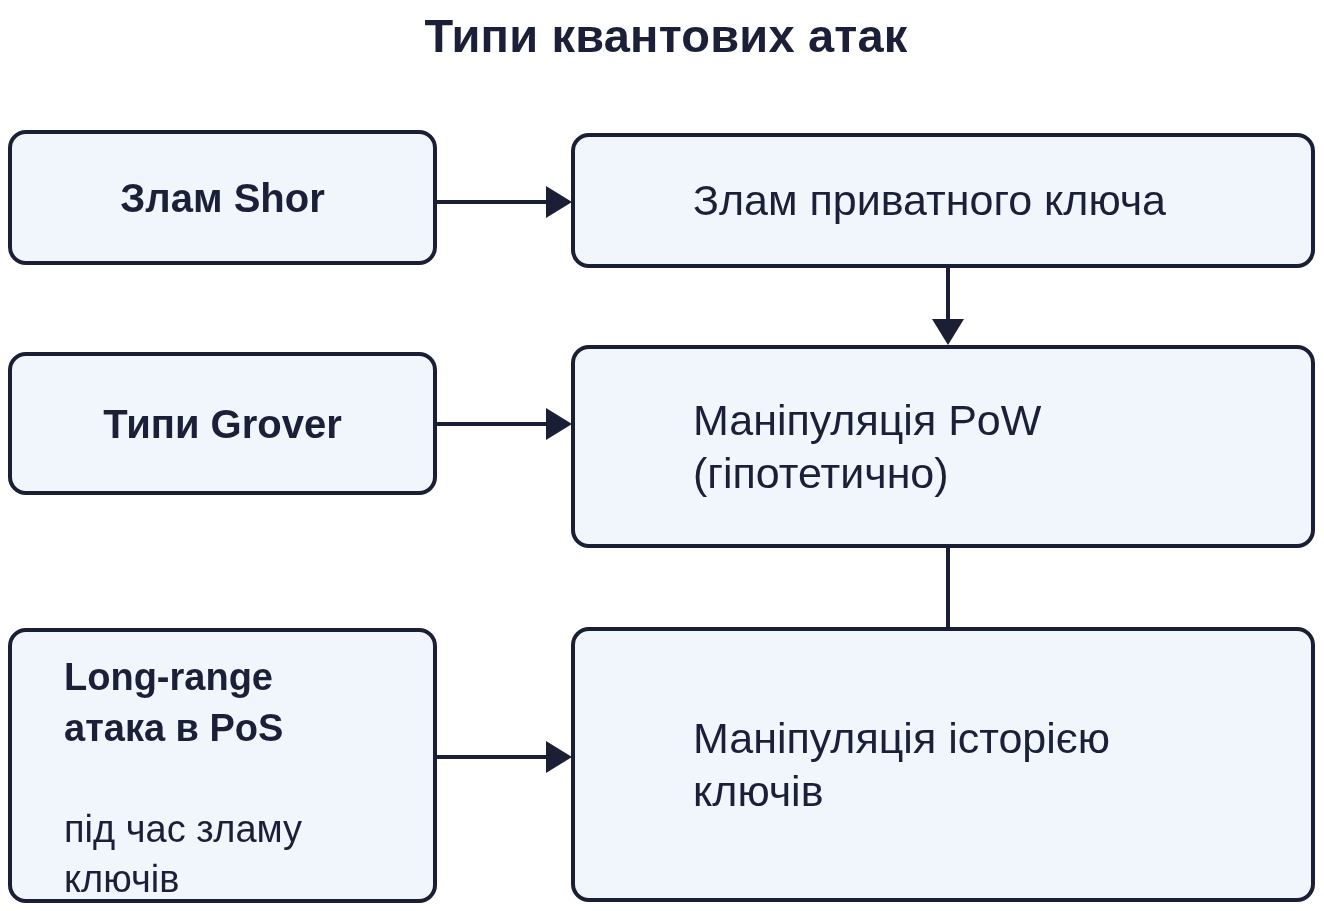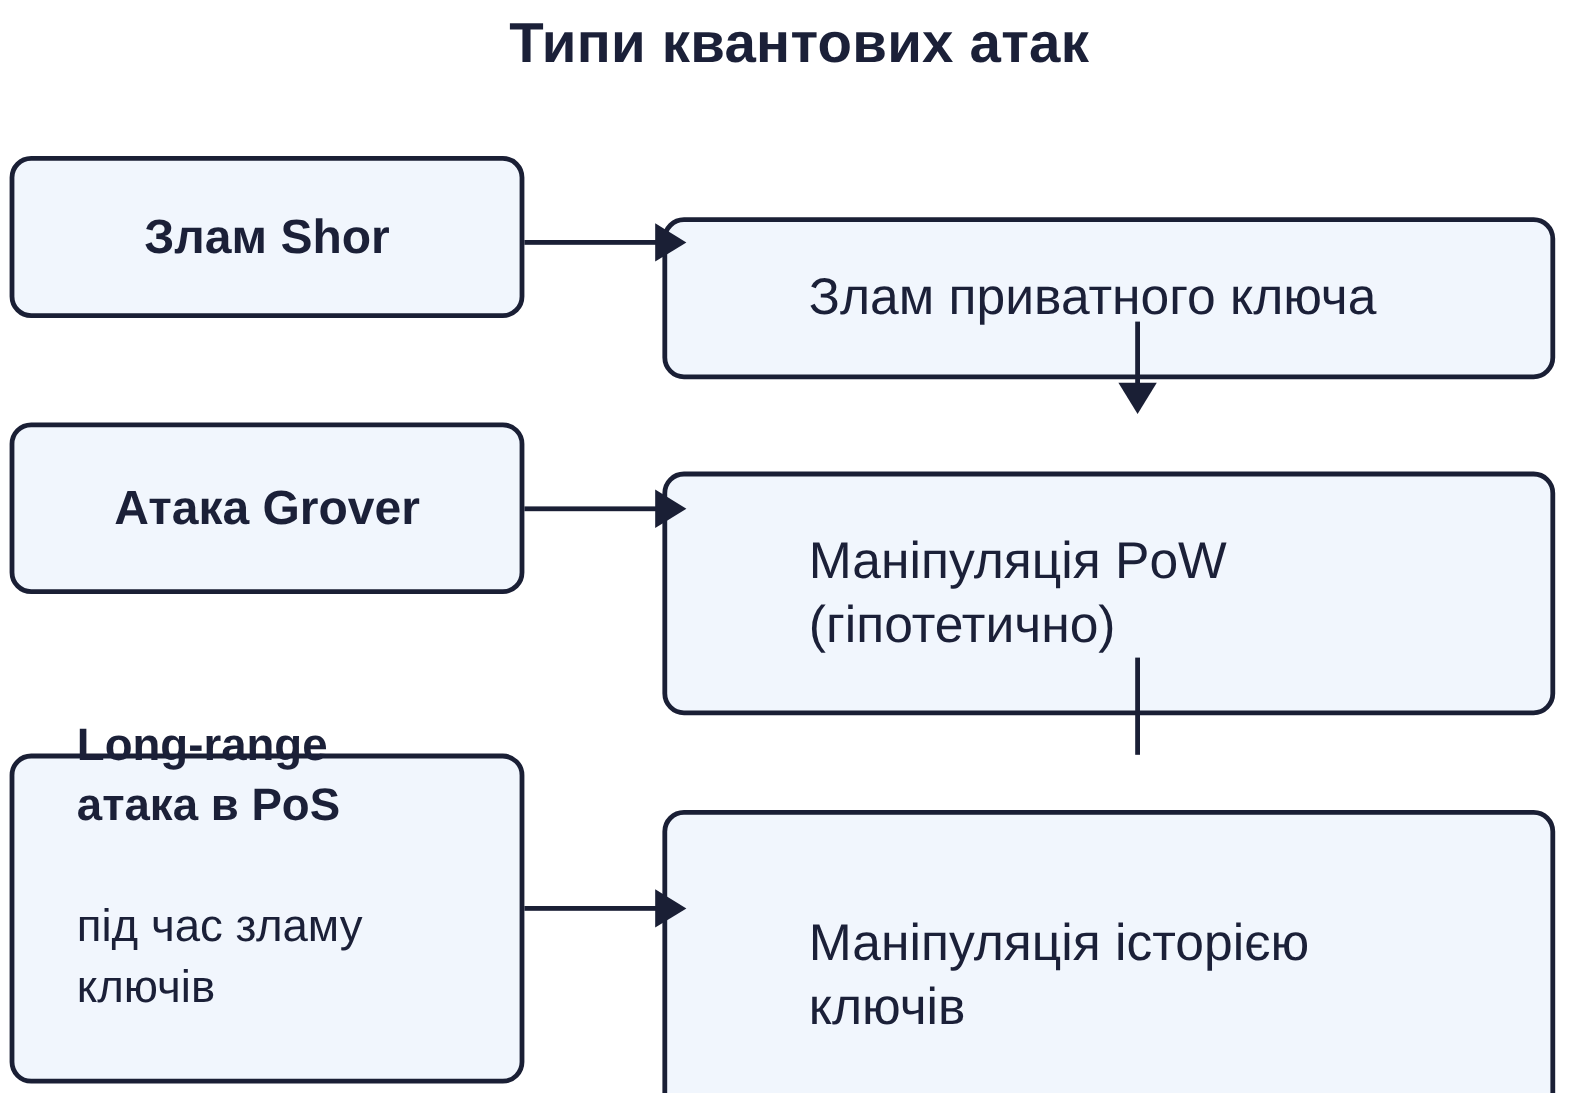--- a/index.html
+++ b/index.html
@@ -57,38 +57,37 @@
   }
   .node.source .node-label {
     font-weight: bold;
     font-size: 40px;
     line-height: 1.0;
     text-align: center;
   }
 
   
   .node.target {
-    left: 552px;
+    left: 571px;
     width: 744px;
     justify-content: flex-start;
-    margin-top: 48px;
   }
   .node.target .node-label {
     font-weight: normal;
     font-size: 43px;
     line-height: 1.22;
     text-align: left;
     padding-left: 118px;
     padding-right: 24px;
   }
 
   
   #node-shor      { top: 130px; height: 135px; }
   #node-grover    { top: 352px; height: 143px; }
-  #node-longrange { top: 628px; height: 275px; align-items: flex-end; padding-top: 26px; }
+  #node-longrange { top: 628px; height: 275px; align-items: center; padding-top: 26px; }
 
   #node-privkey   { top: 133px; height: 135px; }
   #node-pow       { top: 345px; height: 203px; }
   #node-history   { top: 627px; height: 275px; }
 
   
   #node-longrange { justify-content: flex-start; }
   #node-longrange .node-label {
     text-align: left;
     padding-left: 52px;
@@ -135,21 +134,21 @@
 
 <div id="canvas">
 
   <div id="diagram-title">Типи квантових атак</div>
 
   <div class="node source" id="node-shor">
     <span class="node-label">Злам Shor</span>
   </div>
 
   <div class="node source" id="node-grover">
-    <span class="node-label">Атака Grover</span>
+    <span class="node-label">Типи Grover</span>
   </div>
 
   <div class="node source" id="node-longrange">
     <span class="node-label">
       <span class="lr-strong">Long-range
 атака в PoS</span>
       <span class="lr-regular">під час зламу
 ключів</span>
     </span>
   </div>

